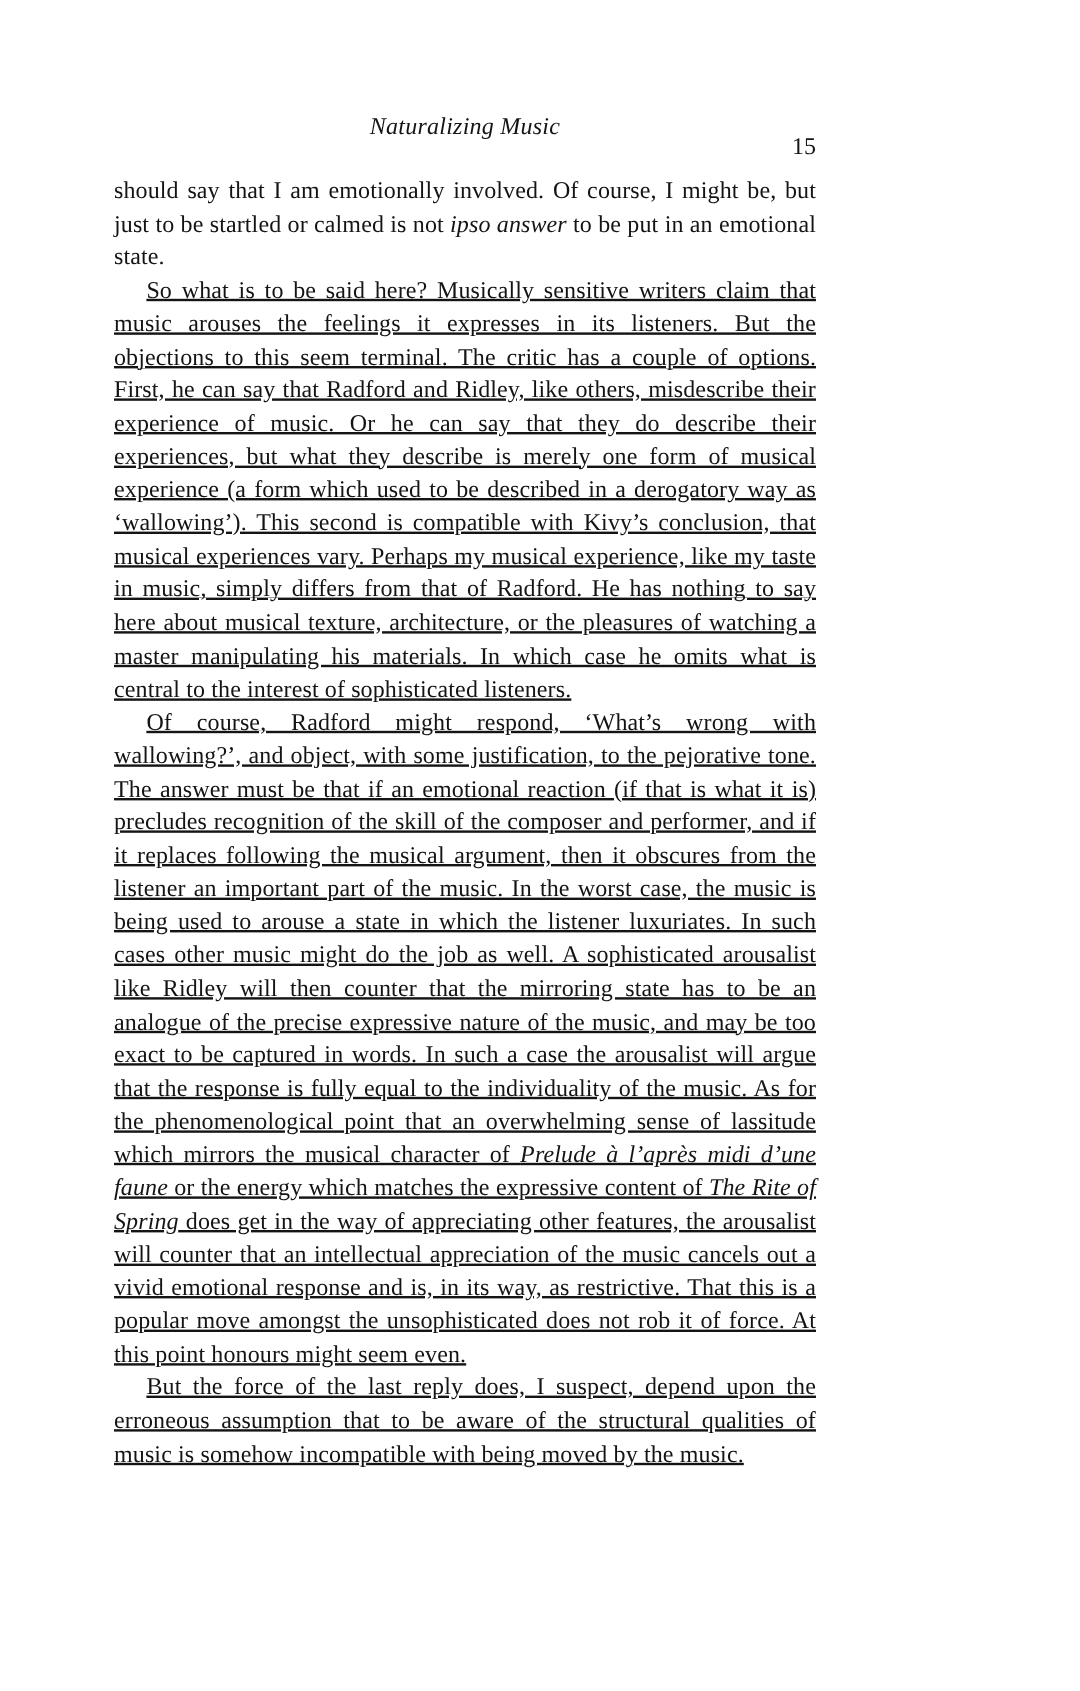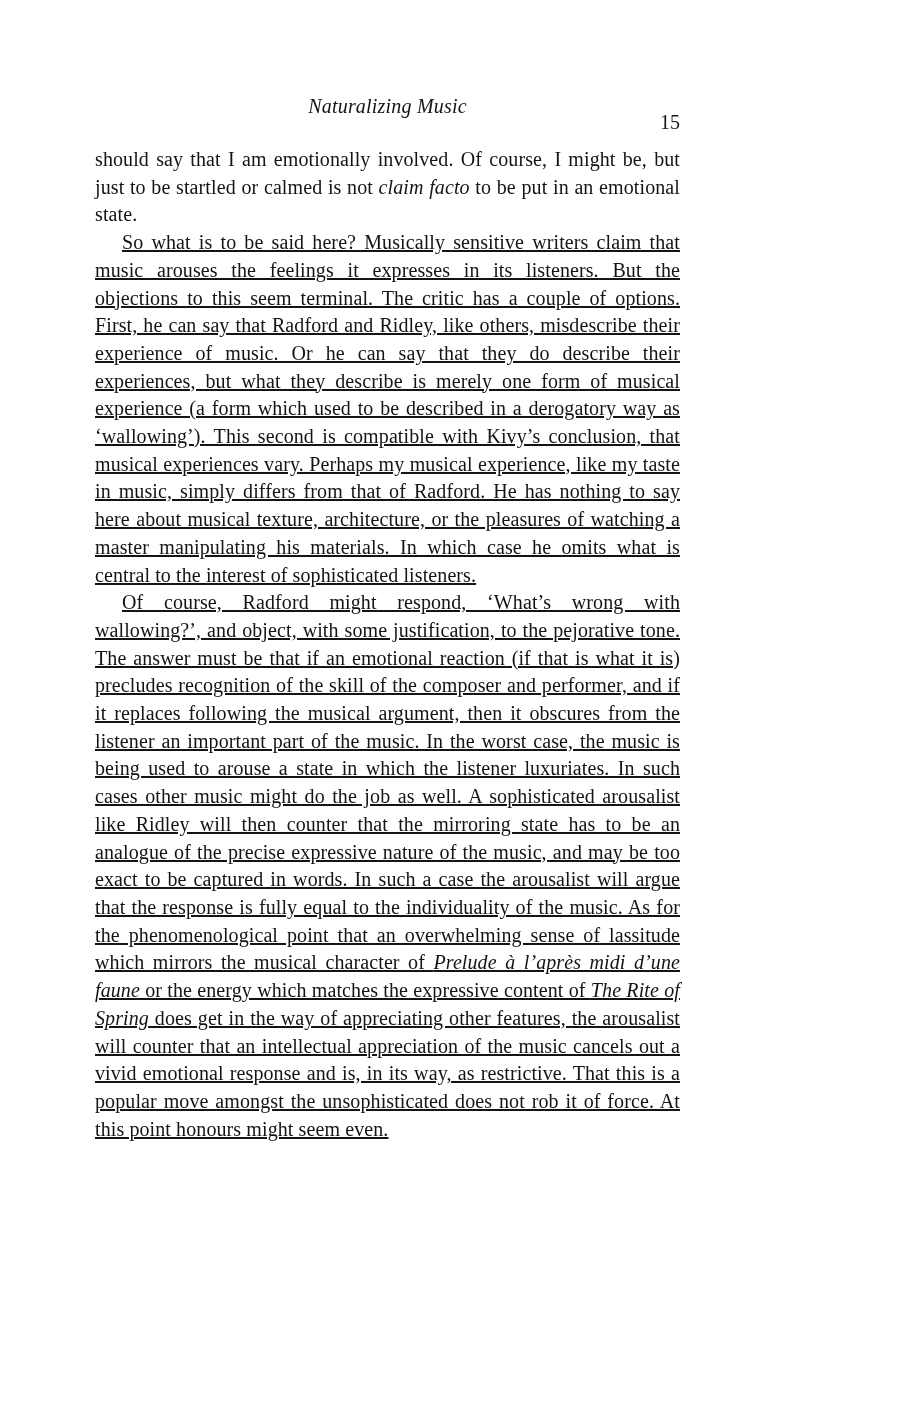--- a/index.html
+++ b/index.html
@@ -50,17 +50,18 @@
 </style>
 </head>
 <body>
 
 <div class="page">
   <div class="running-head">
     <span class="title">Naturalizing Music</span>
     <span class="pagenum">15</span>
   </div>
   <div class="body-text">
-      <p><span>should say that I am emotionally involved. Of course, I might be, but just to be startled or calmed is not </span><i>claim facto</i><span> to be put in an emotional state.</span></p>
+      <p><span>should say that I am emotionally involved. Of course, I might be, but just to be startled or calmed is not </span><i>ipso answer</i><span> to be put in an emotional state.</span></p>
       <p class="indent"><span>So what is to be said here? Musically sensitive writers claim that music arouses the feelings it expresses in its listeners. But the objections to this seem terminal. The critic has a couple of options. First, he can say that Radford and Ridley, like others, misdescribe their experience of music. Or he can say that they do describe their experiences, but what they describe is merely one form of musical experience (a form which used to be described in a derogatory way as ‘wallowing’). This second is compatible with Kivy’s conclusion, that musical experiences vary. Perhaps my musical experience, like my taste in music, simply differs from that of Radford. He has nothing to say here about musical texture, architecture, or the pleasures of watching a master manipulating his materials. In which case he omits what is central to the interest of sophisticated listeners.</span></p>
       <p class="indent"><span>Of course, Radford might respond, ‘What’s wrong with wallowing?’, and object, with some justification, to the pejorative tone. The answer must be that if an emotional reaction (if that is what it is) precludes recognition of the skill of the composer and performer, and if it replaces following the musical argument, then it obscures from the listener an important part of the music. In the worst case, the music is being used to arouse a state in which the listener luxuriates. In such cases other music might do the job as well. A sophisticated arousalist like Ridley will then counter that the mirroring state has to be an analogue of the precise expressive nature of the music, and may be too exact to be captured in words. In such a case the arousalist will argue that the response is fully equal to the individuality of the music. As for the phenomenological point that an overwhelming sense of lassitude which mirrors the musical character of </span><i>Prelude à l’après midi d’une faune</i><span> or the energy which matches the expressive content of </span><i>The Rite of Spring</i><span> does get in the way of appreciating other features, the arousalist will counter that an intellectual appreciation of the music cancels out a vivid emotional response and is, in its way, as restrictive. That this is a popular move amongst the unsophisticated does not rob it of force. At this point honours might seem even.</span></p>
+      <p class="indent"><span>But the force of the last reply does, I suspect, depend upon the erroneous assumption that to be aware of the structural qualities of music is somehow incompatible with being moved by the music.</span></p>
     </div>
 </div>
 
 </body></html>

